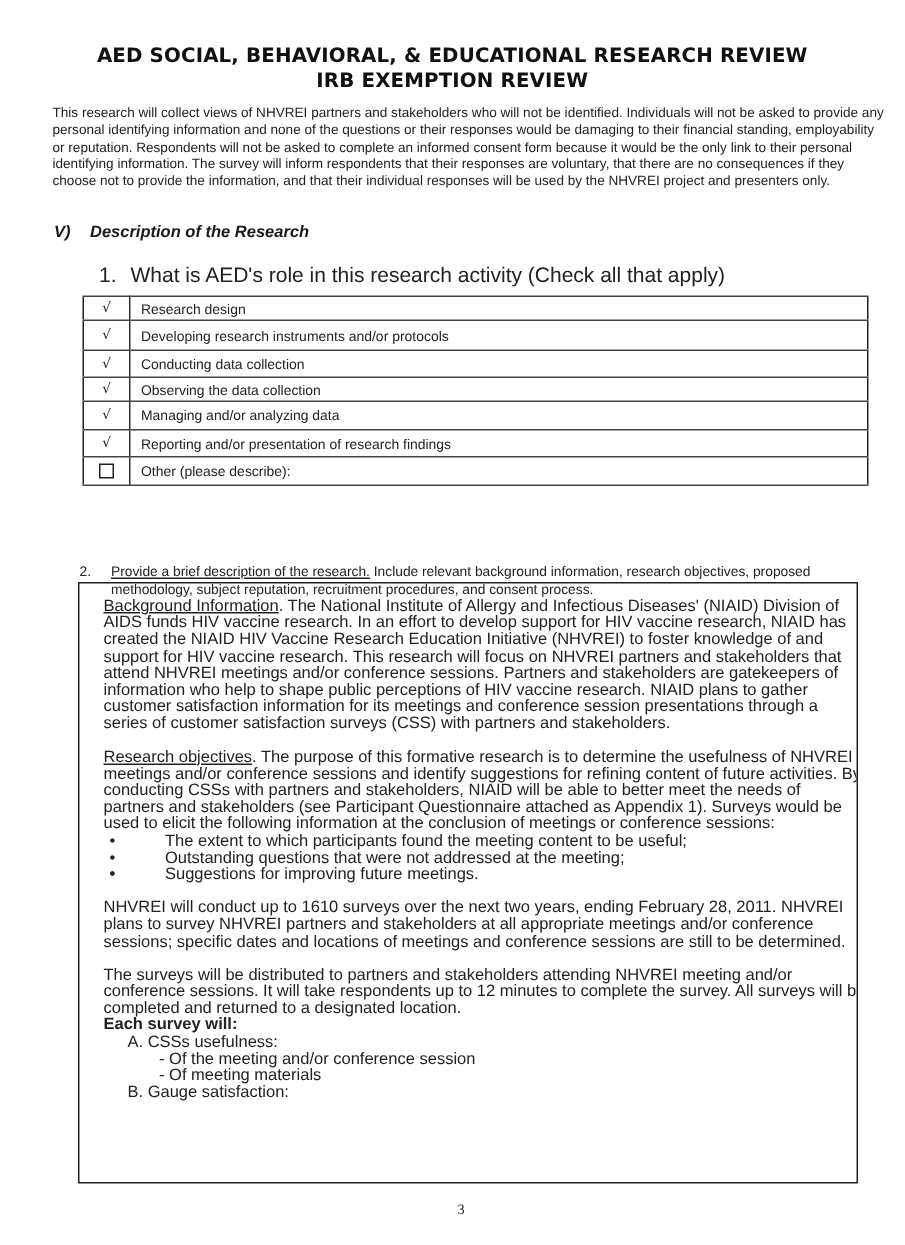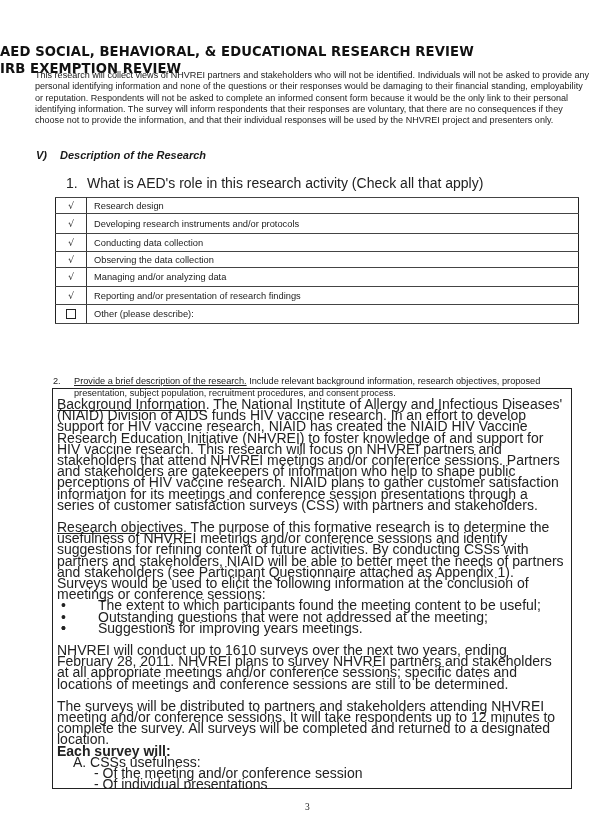--- a/index.html
+++ b/index.html
@@ -12,27 +12,26 @@
       height: 830px;
       position: relative;
       overflow: hidden;
       font-family: "Liberation Sans", sans-serif;
       color: #1a1a1a;
     }
     .title {
       position: absolute;
       left: 0;
       width: 603px;
-      text-align: left;
+      text-align: center;
       font-family: "DejaVu Sans", sans-serif;
       font-weight: bold;
       font-size: 13.2px;
       letter-spacing: 0.1px;
       color: #111;
-      margin-top: 14px;
     }
     #title1 { top: 30px; }
     #title2 { top: 47px; }
 
     .intro {
       position: absolute;
       left: 35px;
       top: 70px;
       width: 555px;
       font-size: 9.05px;
@@ -120,24 +119,24 @@
       left: 52px;
       top: 388px;
       width: 520px;
       height: 401px;
       border: 1.6px solid #222;
       overflow: hidden;
       box-sizing: border-box;
     }
     .desc-inner {
       position: absolute;
-      left: 4px;
+      left: 16px;
       top: 10px;
       width: 508px;
-      font-size: 14px;
+      font-size: 11px;
       line-height: 11.2px;
       color: #222;
     }
     .desc-inner p {
       margin: 0 0 11px 0;
     }
     .desc-inner ul {
       margin: 0 0 11px 0;
       padding: 0 0 0 41px;
       list-style: none;
@@ -218,44 +217,43 @@
       </tr>
       <tr style="height: 19px;">
         <td class="mark"><span class="chk-box"></span></td>
         <td>Other (please describe):</td>
       </tr>
     </tbody>
 </table>
 
 <div class="q2">
   <span class="num">2.</span><span class="u">Provide a brief description of the research.</span><span> Include relevant background information, research objectives, proposed</span>
-  <span class="cont">presentation, subject population, recruitment procedures, and consent process.</span>
+  <span class="cont">methodology, subject reputation, recruitment procedures, and consent process.</span>
 </div>
 
 <div class="desc-box">
   <div class="desc-inner">
     <p><span class="u">Background Information</span><span>. The National Institute of Allergy and Infectious Diseases' (NIAID) Division of AIDS funds HIV vaccine research. In an effort to develop support for HIV vaccine research, NIAID has created the NIAID HIV Vaccine Research Education Initiative (NHVREI) to foster knowledge of and support for HIV vaccine research. This research will focus on NHVREI partners and stakeholders that attend NHVREI meetings and/or conference sessions. Partners and stakeholders are gatekeepers of information who help to shape public perceptions of HIV vaccine research. NIAID plans to gather customer satisfaction information for its meetings and conference session presentations through a series of customer satisfaction surveys (CSS) with partners and stakeholders.</span></p>
 
     <p style="margin-bottom:0"><span class="u">Research objectives</span><span>. The purpose of this formative research is to determine the usefulness of NHVREI meetings and/or conference sessions and identify suggestions for refining content of future activities. By conducting CSSs with partners and stakeholders, NIAID will be able to better meet the needs of partners and stakeholders (see Participant Questionnaire attached as Appendix 1). Surveys would be used to elicit the following information at the conclusion of meetings or conference sessions:</span></p>
     <ul id="objectives-bullets">
         <li><span class="bullet">•</span><span>The extent to which participants found the meeting content to be useful;</span></li>
         <li><span class="bullet">•</span><span>Outstanding questions that were not addressed at the meeting;</span></li>
         <li><span class="bullet">•</span></li>
-        <li><span class="bullet">•</span><span>Suggestions for improving years meetings.</span></li>
+        <li><span class="bullet">•</span><span>Suggestions for improving future meetings.</span></li>
       </ul>
 
 
     <p>NHVREI will conduct up to 1610 surveys over the next two years, ending February 28, 2011. NHVREI plans to survey NHVREI partners and stakeholders at all appropriate meetings and/or conference sessions; specific dates and locations of meetings and conference sessions are still to be determined.</p>
 
     <p style="margin-bottom:0">The surveys will be distributed to partners and stakeholders attending NHVREI meeting and/or conference sessions. It will take respondents up to 12 minutes to complete the survey. All surveys will be completed and returned to a designated location.</p>
     <div class="each-head">Each survey will:</div>
     <div class="alpha">A. CSSs usefulness:</div>
     <div id="item-a-subs">
         <div class="dash">- Of the meeting and/or conference session</div>
-        <div class="dash">- Of individual presentations</div>
         <div class="dash">- Of meeting materials</div>
       </div>
     <div class="alpha">B. Gauge satisfaction:</div>
   </div>
 </div>
 
 <div class="footer-page">3</div>
 <div class="footer-revised">Revised: 01/25/2008</div>
 
 </body></html>

